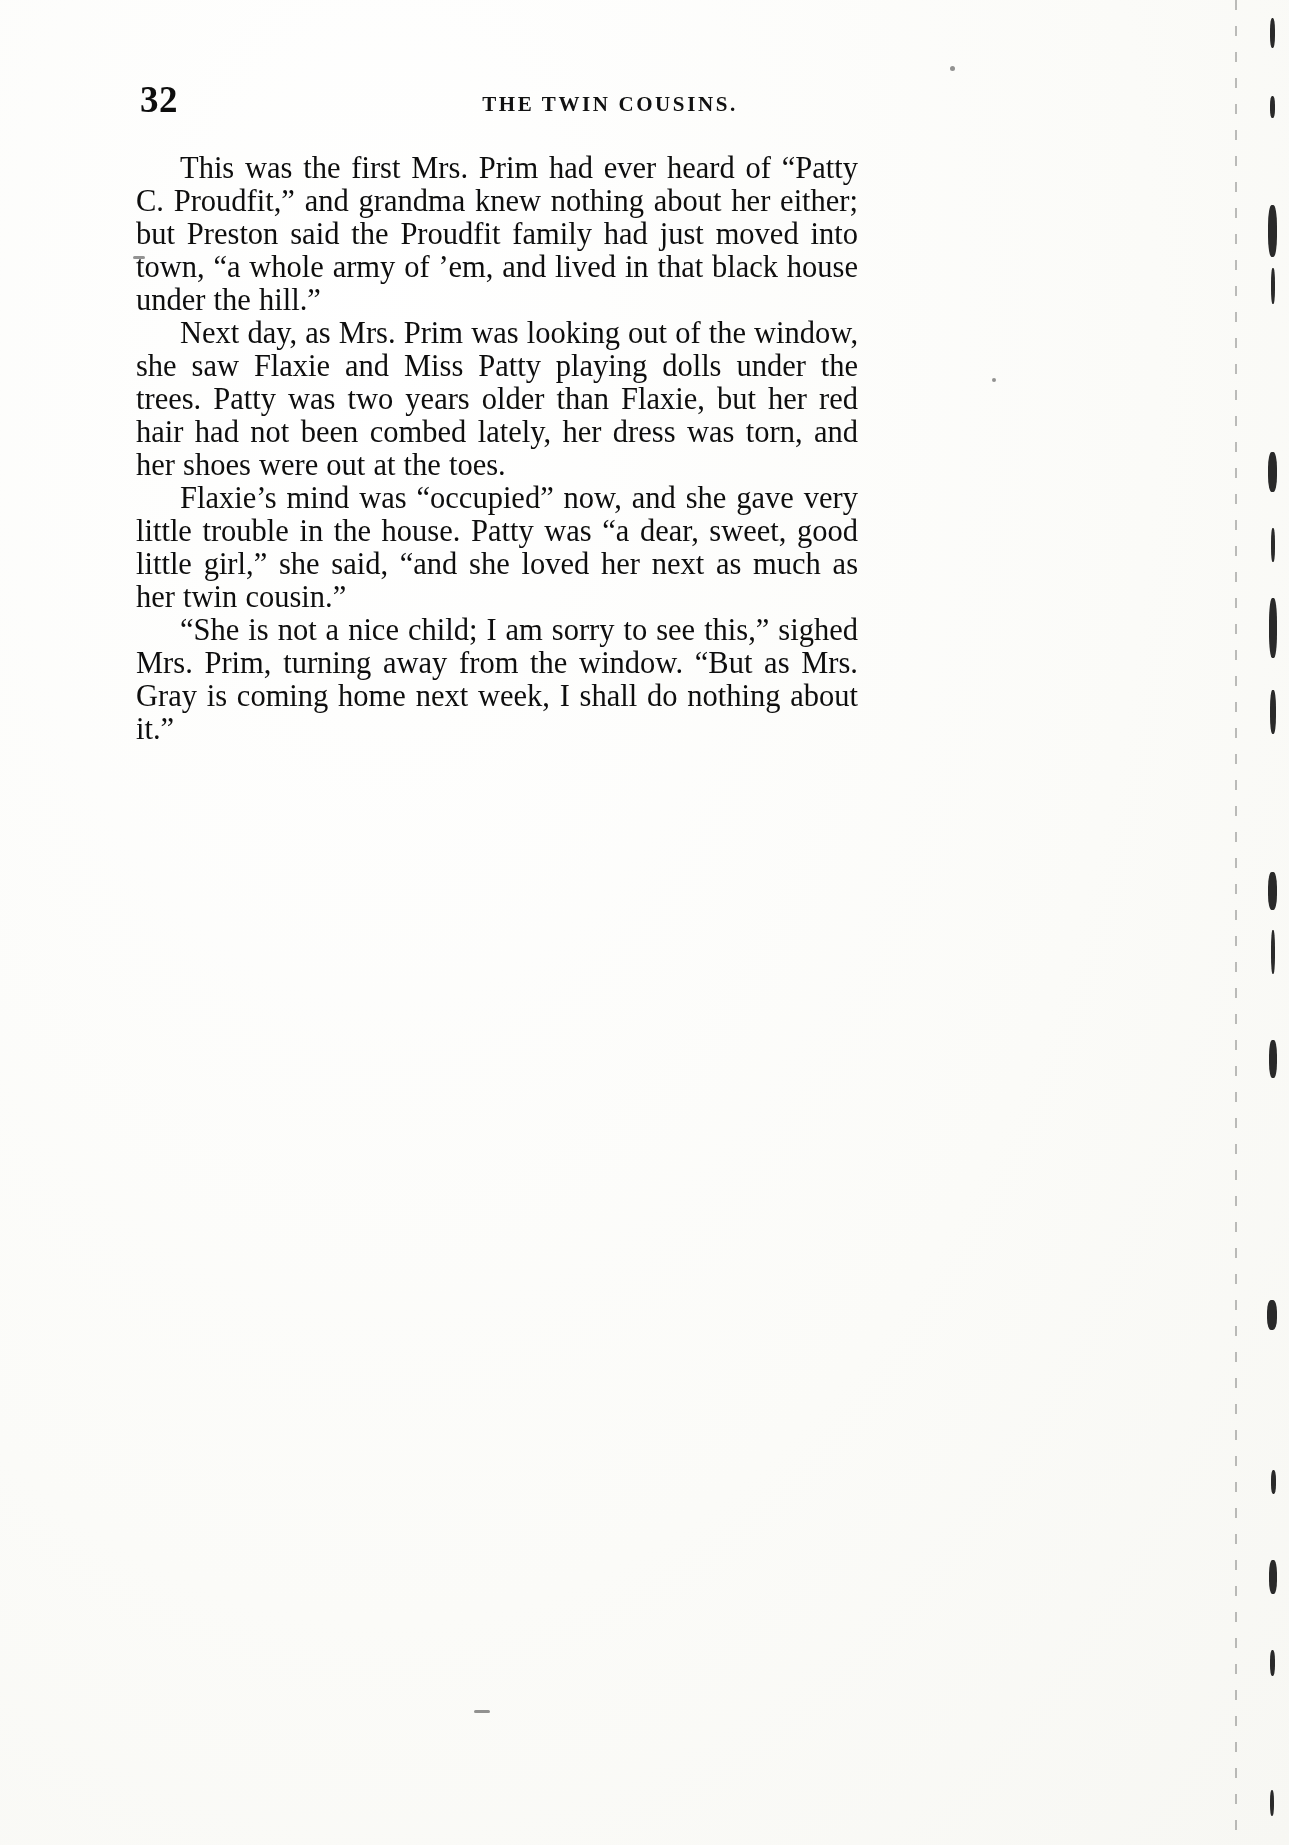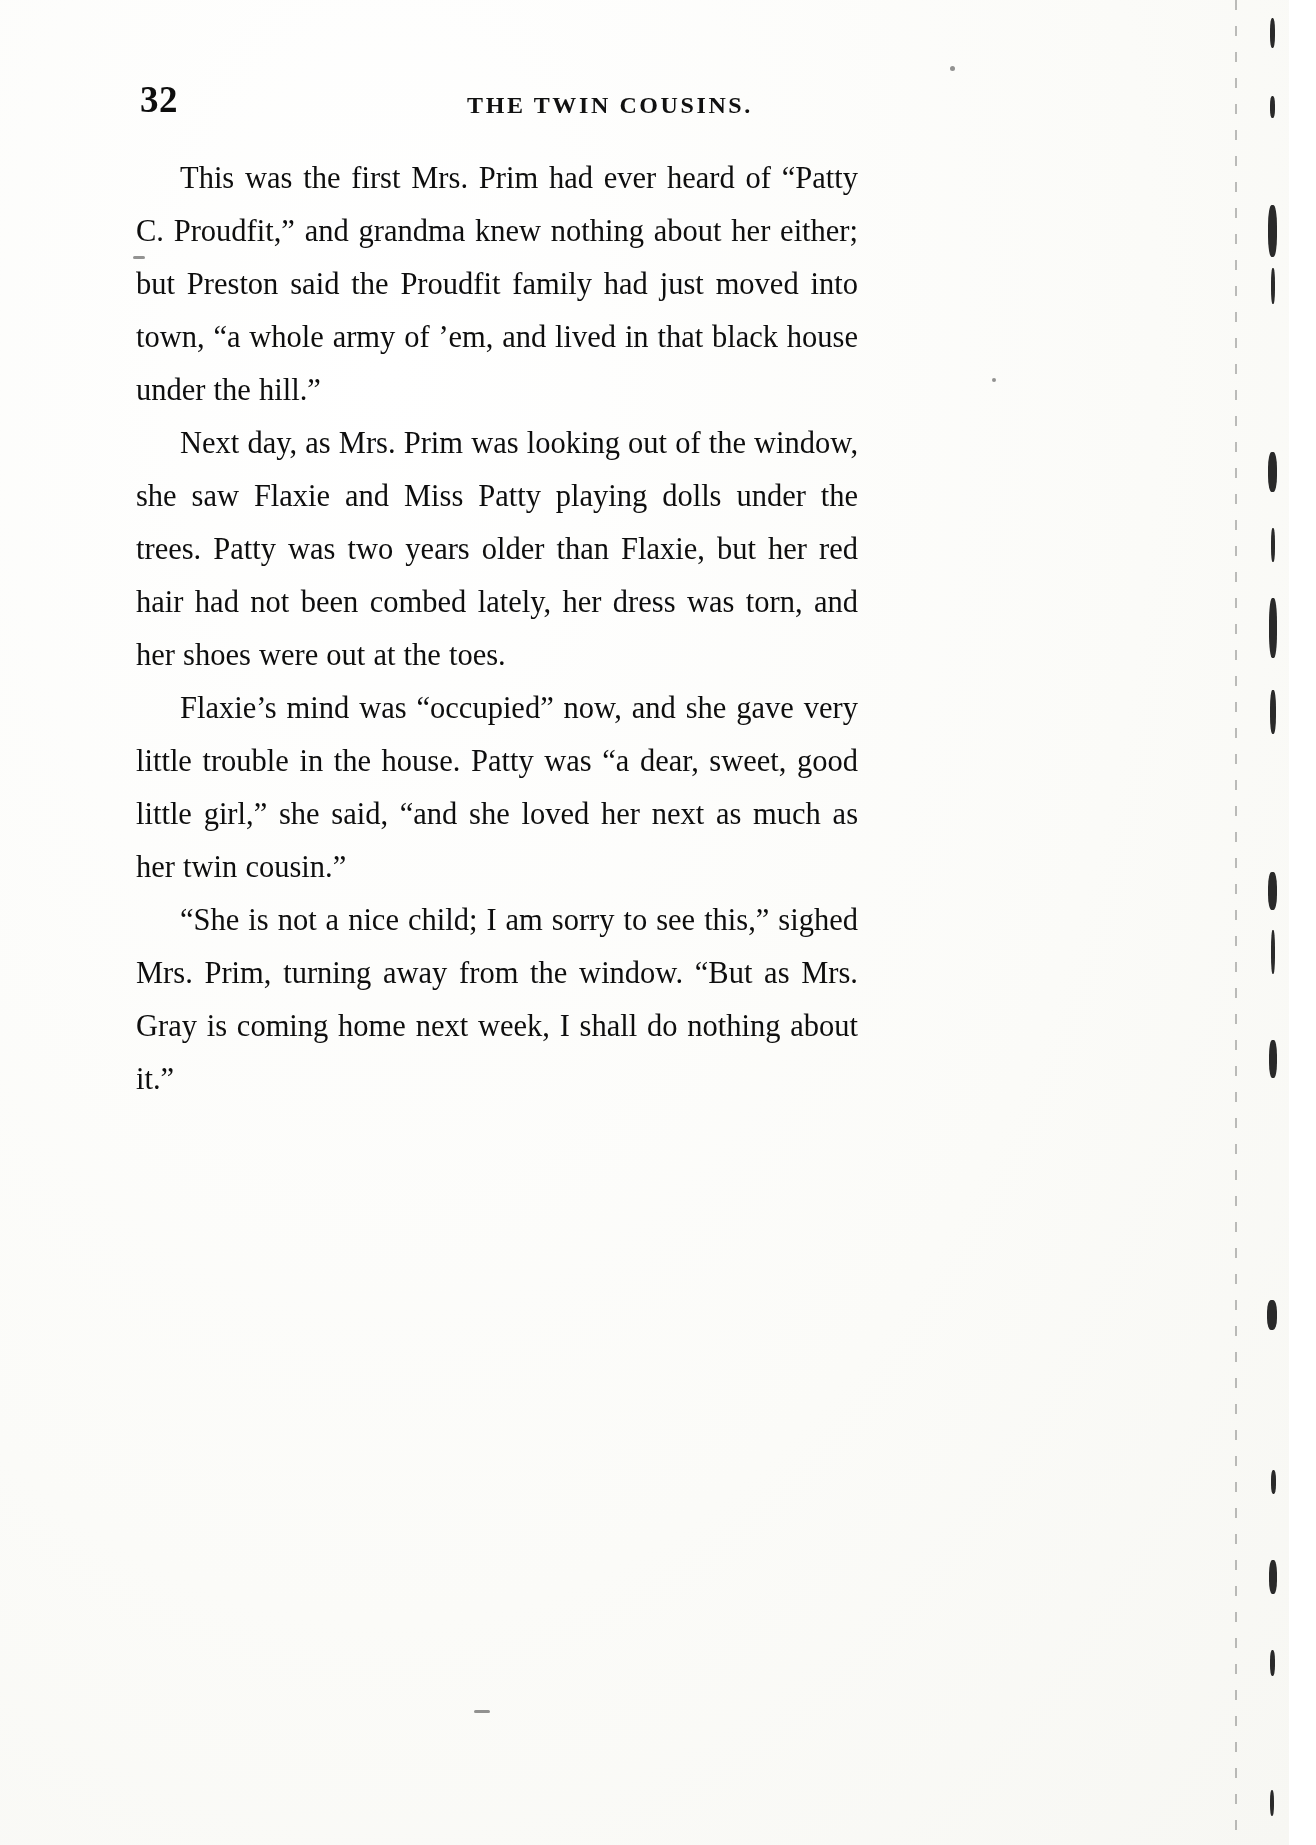--- a/index.html
+++ b/index.html
@@ -51,37 +51,37 @@
     letter-spacing: 0.5px;
     color: #0d0d0d;
   }
 
   .running-head {
     position: absolute;
     left: 200px;
     top: 14px;
     width: 540px;
     text-align: center;
-    font-size: 24px;
+    font-size: 21px;
     font-weight: 700;
     letter-spacing: 2.6px;
     color: #111111;
   }
 
   .body-text {
     position: absolute;
     top: 152px;
     left: 136px;
     width: 730px;
   }
 
   .para {
     margin: 0 8px 0 0;
     font-size: 30.5px;
-    line-height: 53px;
+    line-height: 33px;
     text-align: justify;
     text-align-last: left;
     text-indent: 44px;
     color: #0e0e0e;
     word-spacing: 0.5px;
   }
 
   .para + .para {
     margin-top: 0px;
   }

